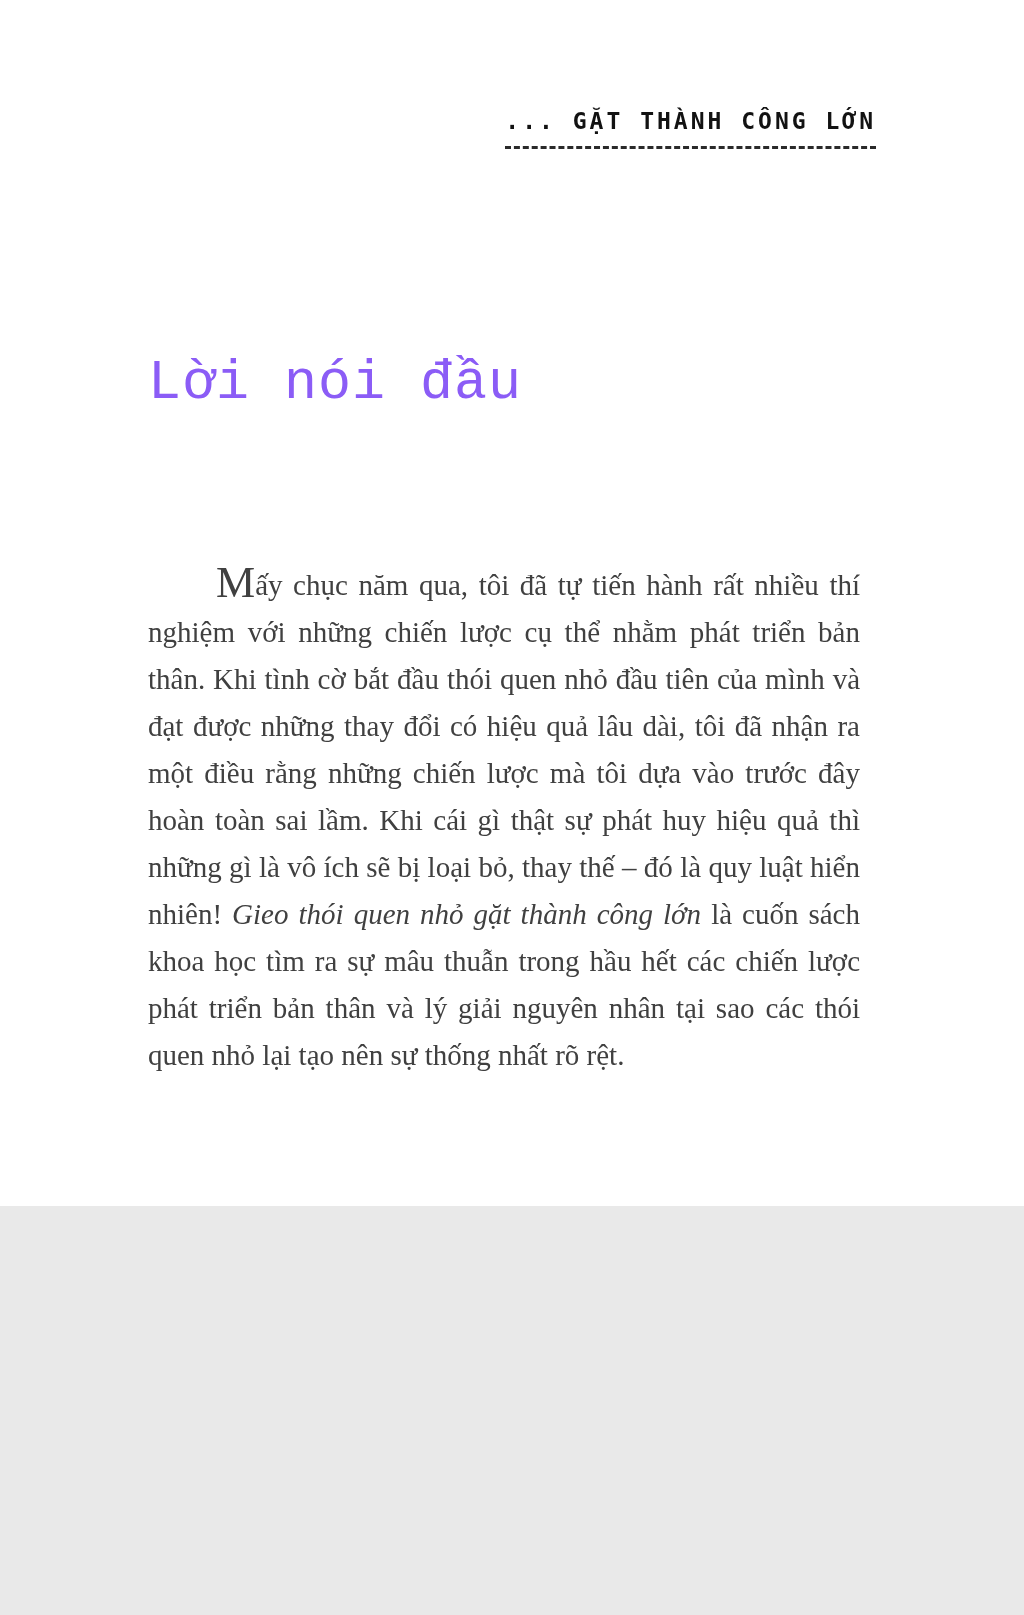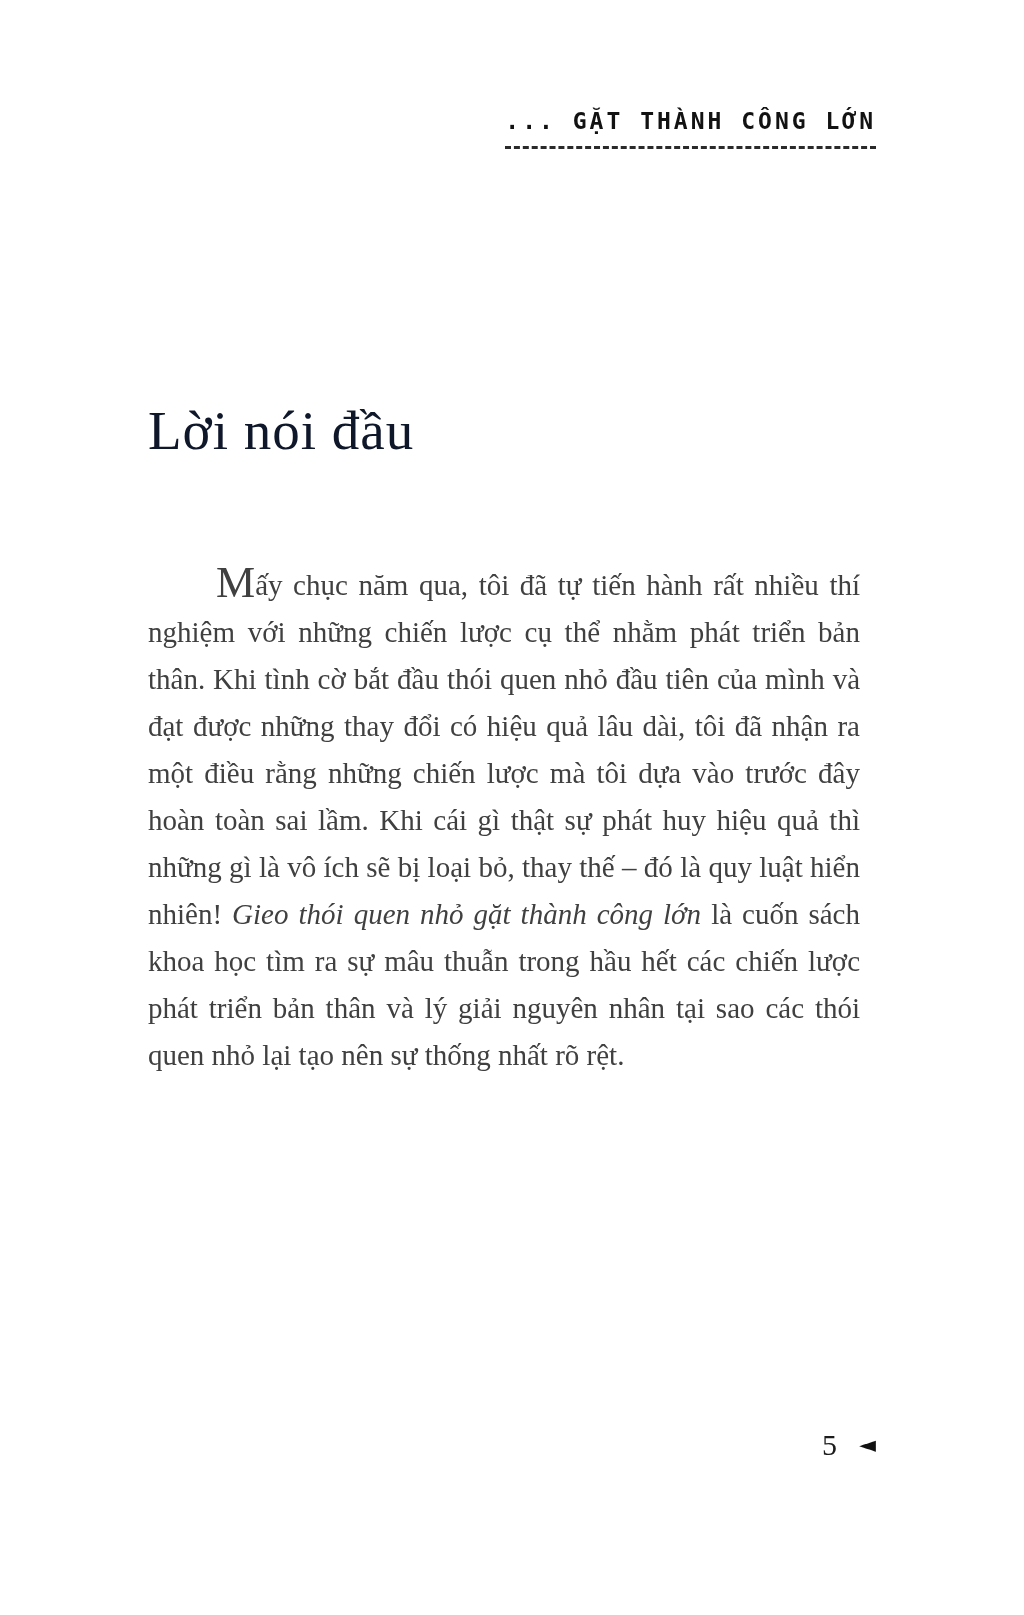--- a/index.html
+++ b/index.html
@@ -1,20 +1,20 @@
 <!DOCTYPE html>
 <html><head>
 <meta charset="utf-8">
 <style>
   * { margin: 0; padding: 0; box-sizing: border-box; }
   html, body { background: #e9e9e9; }
   .page {
     position: relative;
     width: 1024px;
-    height: 1615px;
+    height: 1206px;
     margin: 0 auto;
     background: #ffffff;
     overflow: hidden;
     font-family: "Liberation Serif", serif;
     color: #201f31;
   }
 
   
   .running-head {
     position: absolute;
@@ -32,26 +32,25 @@
     padding-bottom: 12px;
     border-bottom: 3px dashed #2a2a2a;
     white-space: nowrap;
   }
 
   
   .chapter-title {
     position: absolute;
     top: 352px;
     left: 148px;
-    font-family: Liberation Serif, serif;
+    font-family: Liberation Mono, monospace;
     font-weight: 300;
     font-size: 55px;
     letter-spacing: 1px;
-    color: #0f172a;
-    margin-top: 47px;
+    color: #8b5cf6;
   }
 
   
   .body-text {
     position: absolute;
     top: 562px;
     left: 148px;
     width: 712px;
   }
   .body-text p {

